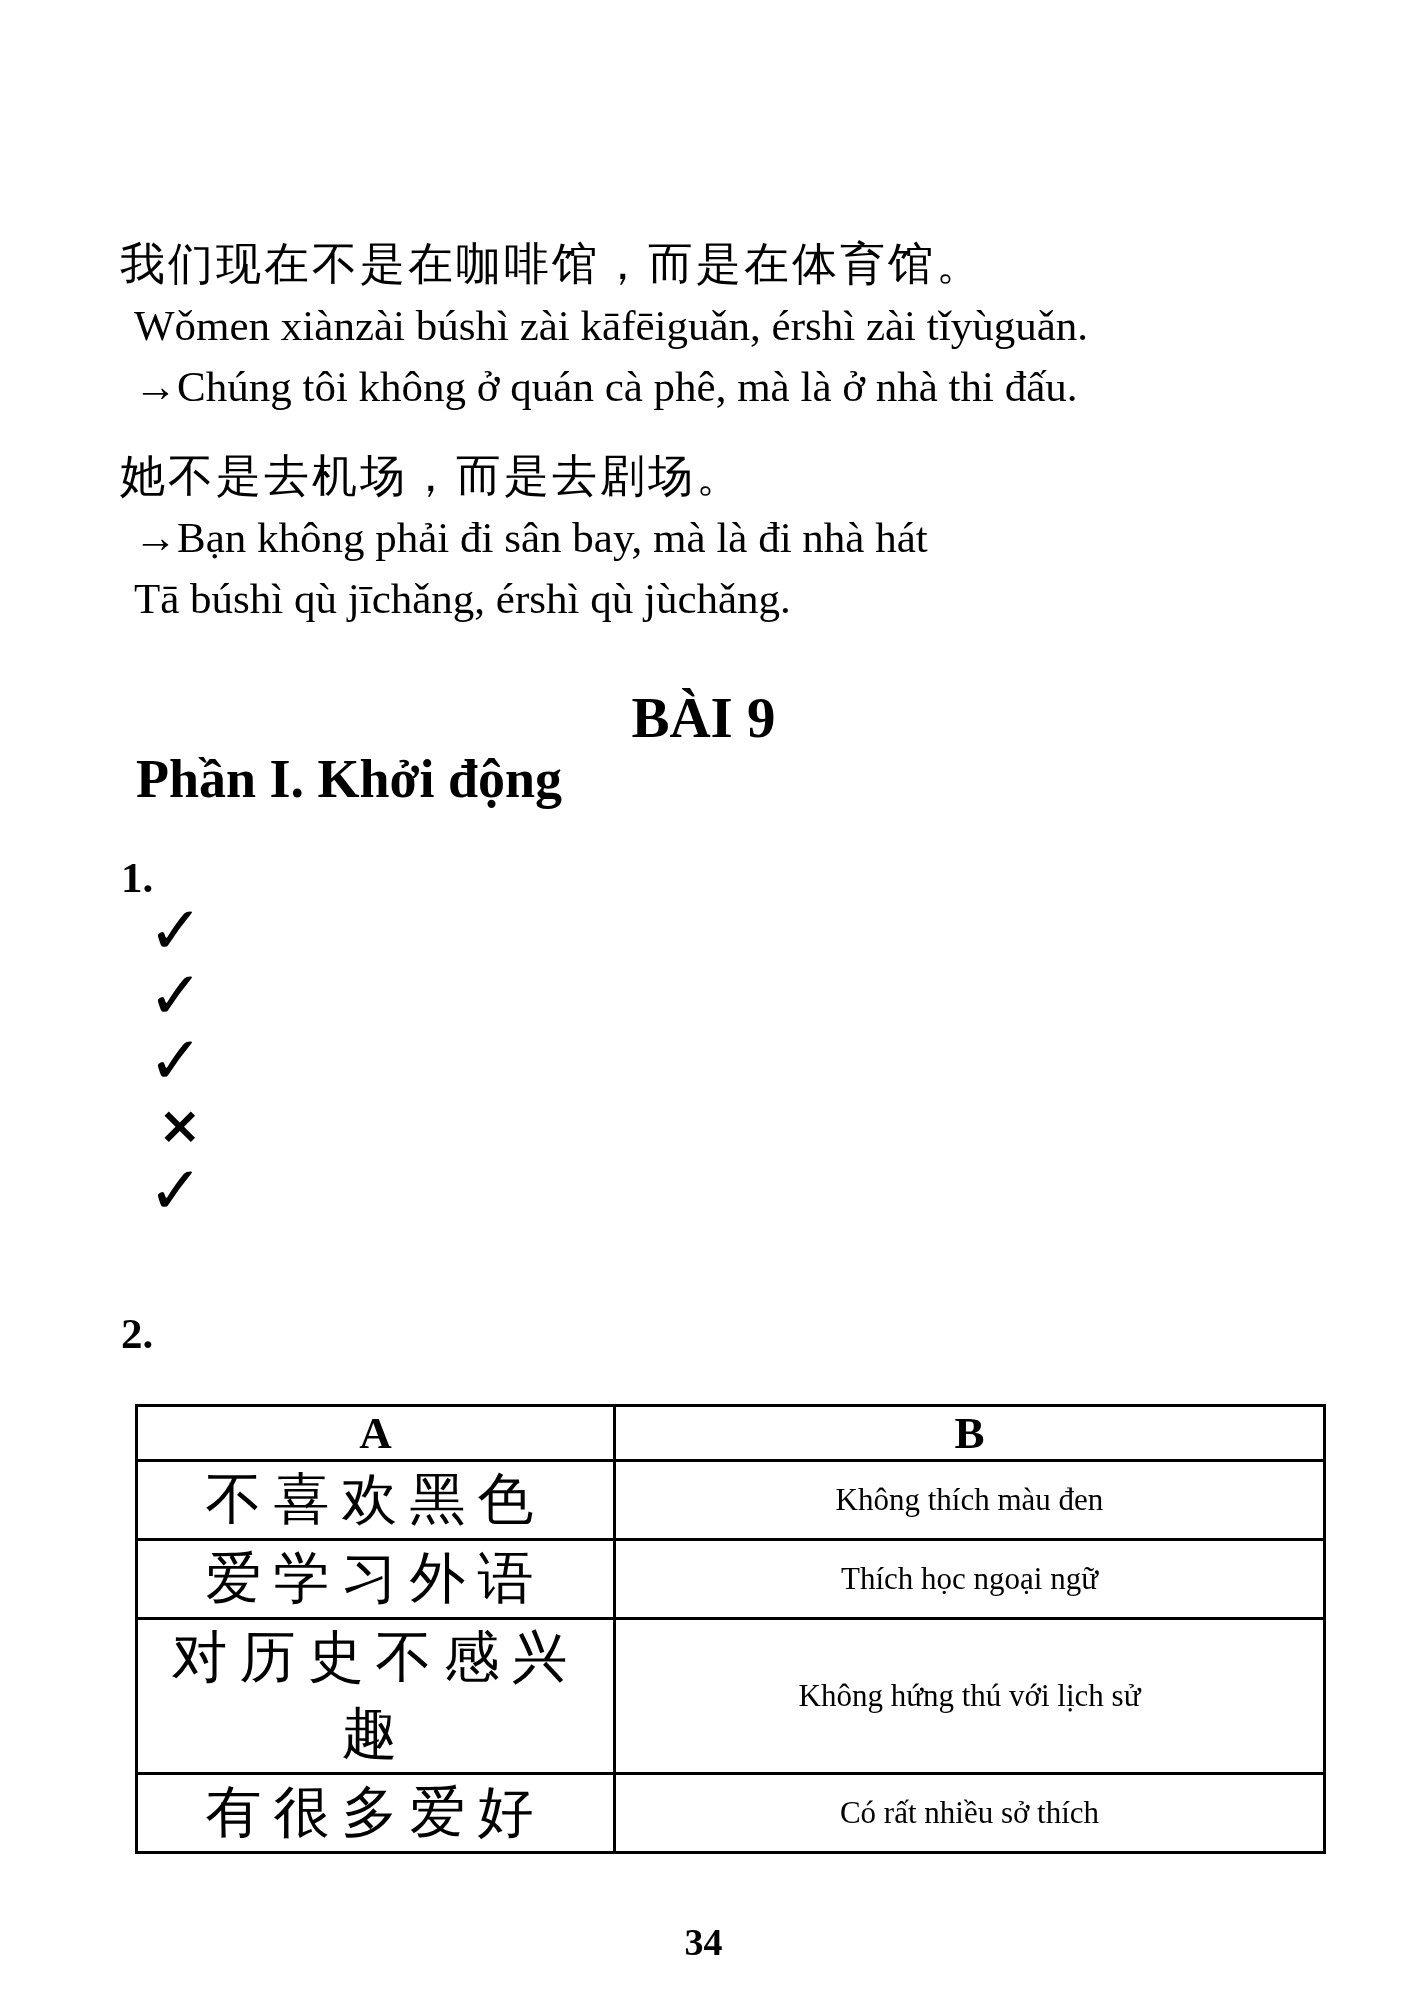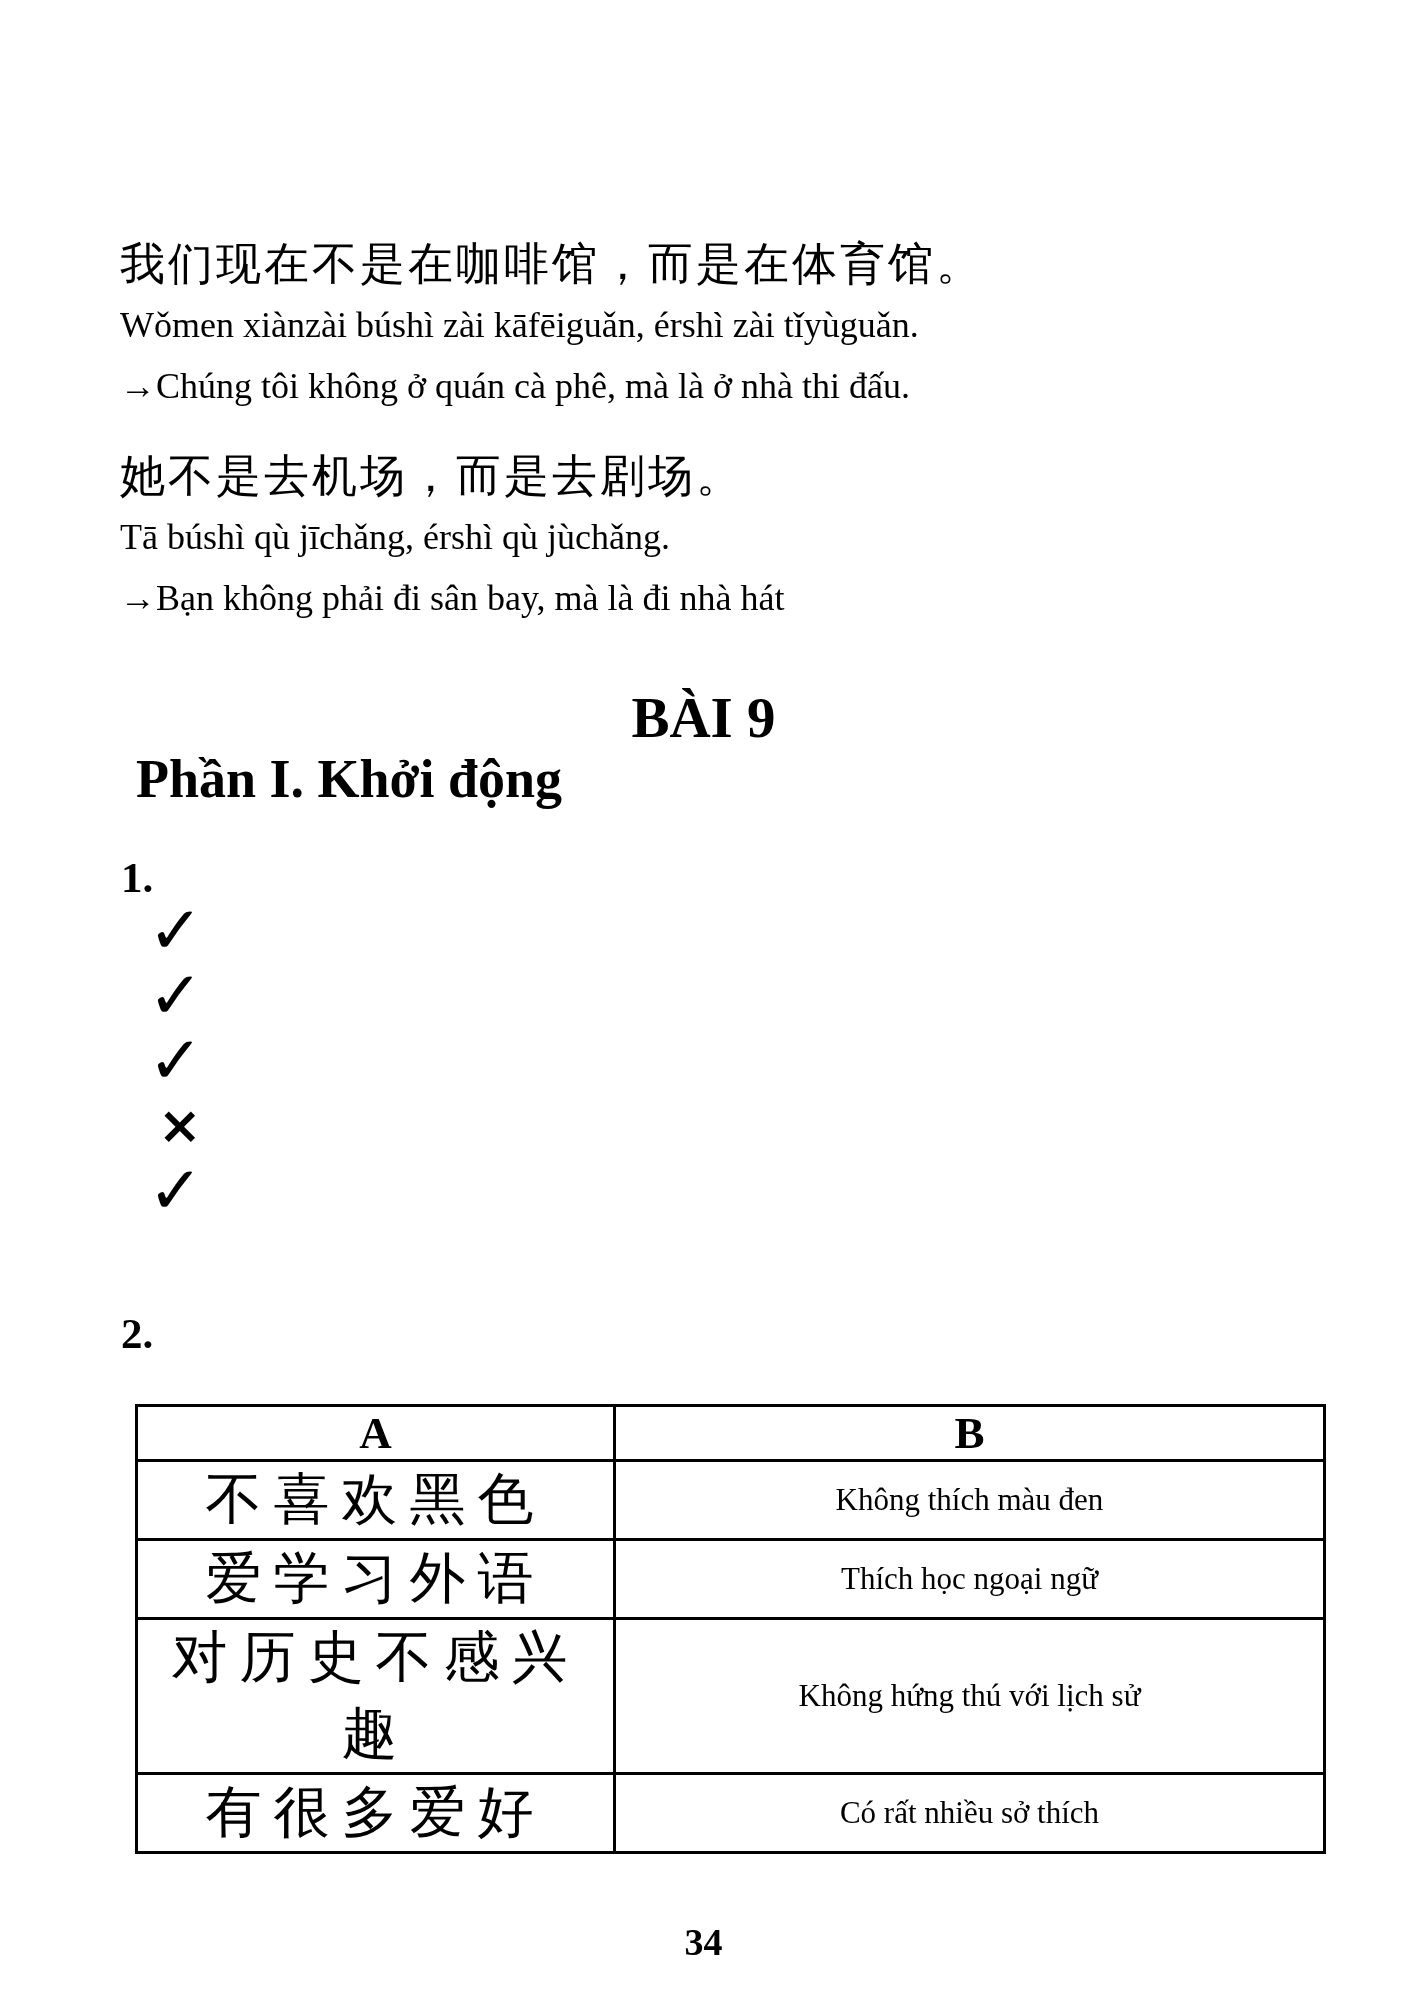--- a/index.html
+++ b/index.html
@@ -20,23 +20,24 @@
   }
   .example-1 { top: 234px; }
   .example-2 { top: 446px; }
   .hanzi-line {
     font-size: 45px;
     letter-spacing: 3px;
     line-height: 61px;
     white-space: nowrap;
   }
   .latin-line {
-    font-size: 36px;
+    font-size: 43px;
     line-height: 61px;
     white-space: nowrap;
+    margin-left: 14px;
   }
   .lesson-title {
     position: absolute;
     top: 680px;
     left: 0;
     width: 100%;
     text-align: center;
     font-size: 57px;
     font-weight: bold;
     line-height: 76px;
@@ -128,22 +129,22 @@
 <div class="page">
 
   <div class="example example-1">
     <div class="hanzi-line">我们现在不是在咖啡馆，而是在体育馆。</div>
     <div class="latin-line">Wǒmen xiànzài búshì zài kāfēiguǎn, érshì zài tǐyùguǎn.</div>
     <div class="latin-line">→Chúng tôi không ở quán cà phê, mà là ở nhà thi đấu.</div>
   </div>
 
   <div class="example example-2">
     <div class="hanzi-line">她不是去机场，而是去剧场。</div>
+    <div class="latin-line">→Bạn không phải đi sân bay, mà là đi nhà hát</div>
     <div class="latin-line">Tā búshì qù jīchǎng, érshì qù jùchǎng.</div>
-    <div class="latin-line">→Bạn không phải đi sân bay, mà là đi nhà hát</div>
   </div>
 
   <div class="lesson-title">BÀI 9</div>
 
   <div class="section-heading">Phần I. Khởi động</div>
 
   <div class="q-label q1">1.</div>
 
   <div class="marks" id="marks">
       <div class="mark-line">

